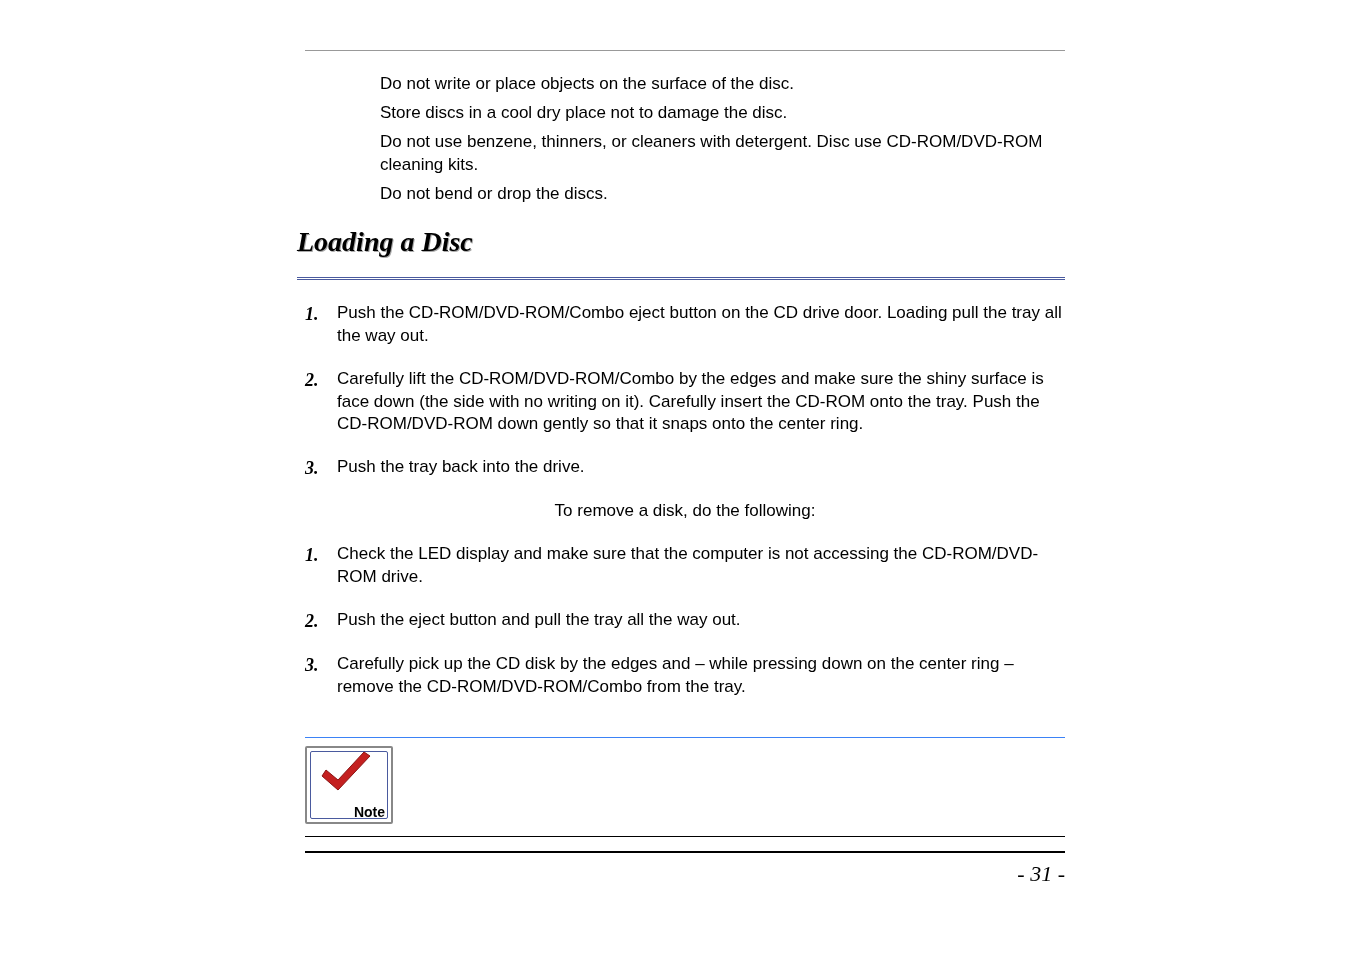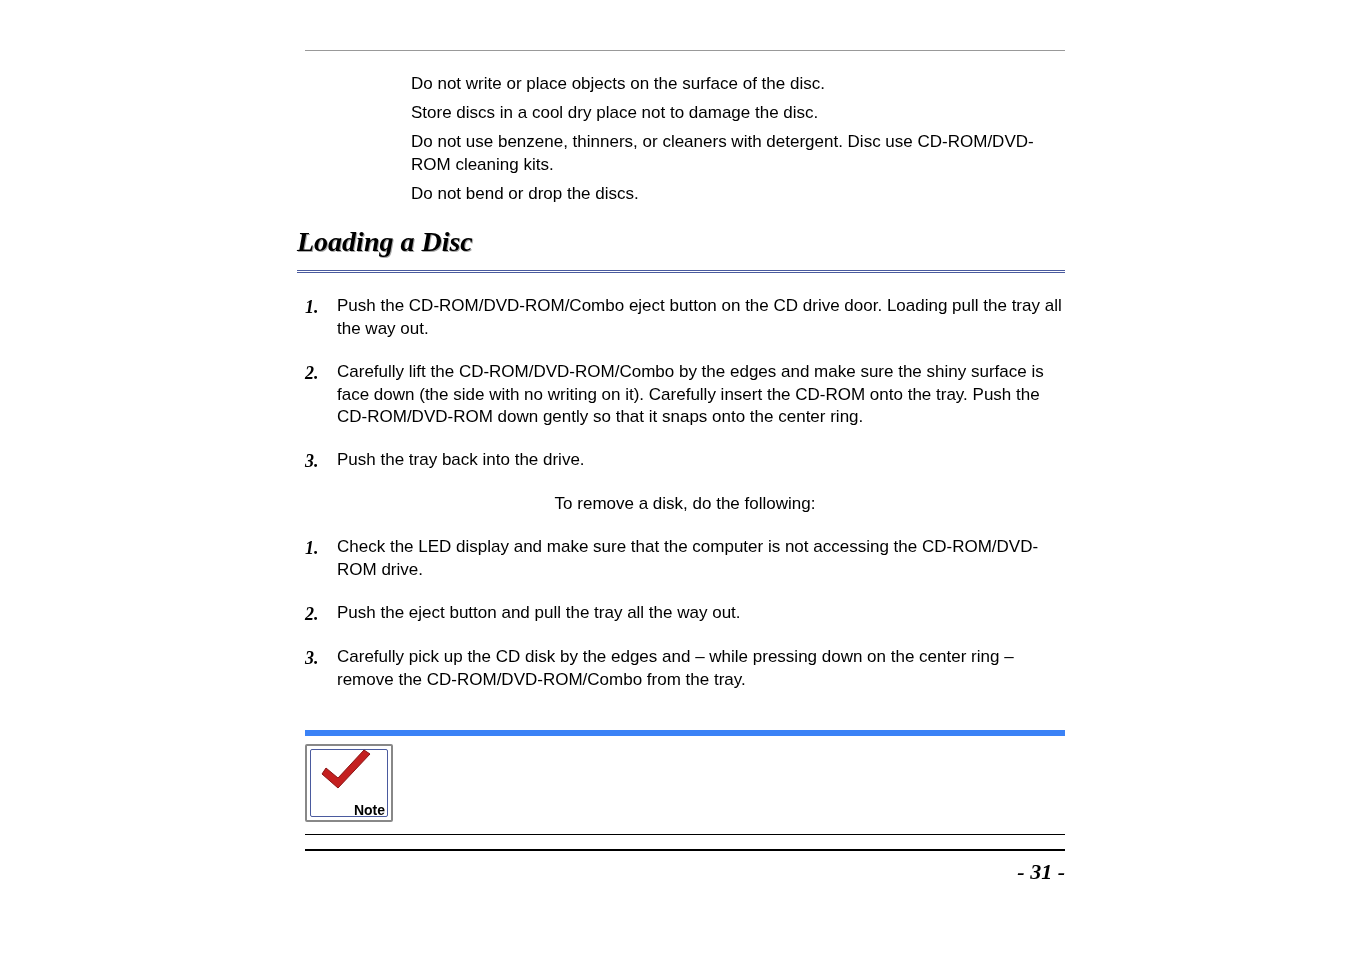--- a/index.html
+++ b/index.html
@@ -18,31 +18,30 @@
     padding-top: 22px;
   }
   .care-list {
     margin-left: 75px;
     margin-bottom: 20px;
   }
   .care-list div {
     font-size: 17px;
     line-height: 1.35;
     margin-bottom: 6px;
-    margin-left: 31px;
   }
   .section-heading {
     font-family: "Times New Roman", Times, serif;
     font-style: italic;
     font-weight: bold;
     font-size: 28px;
     color: #000;
     text-shadow: 1px 1px 0 #aaa;
     border-bottom: 3px double #4a5a9e;
-    padding-bottom: 12px;
+    padding-bottom: 19px;
     margin-bottom: 22px;
     margin-left: -8px;
   }
   .intro {
     font-size: 17px;
     margin-bottom: 24px;
   }
   ol.steps {
     list-style: none;
     margin-bottom: 18px;
@@ -70,21 +69,21 @@
     text-align: center;
   }
   .note-box {
     border-bottom: 1px solid #000;
     margin-top: 38px;
     padding-top: 0;
     display: flex;
     align-items: center;
     gap: 40px;
     padding-bottom: 12px;
-    border-top: 6px solid #3b82f6;
+    border-top: 1px solid #3b82f6;
   }
   .note-icon {
     width: 88px;
     height: 78px;
     border: 2px solid #888;
     border-radius: 2px;
     background: #fff;
     position: relative;
     margin-top: 8px;
     flex-shrink: 0;
@@ -123,21 +122,21 @@
     border-top: 2px solid #000;
     margin-top: 14px;
     position: relative;
   }
   .page-number {
     position: absolute;
     right: 0;
     top: 8px;
     font-family: "Times New Roman", Times, serif;
     font-style: italic;
-    font-weight: bold;
+    font-weight: normal;
     font-size: 22px;
   }
 </style>
 </head>
 <body>
 
 <div class="page">
 
   <div class="care-list">
     <div>Do not write or place objects on the surface of the disc.</div>

